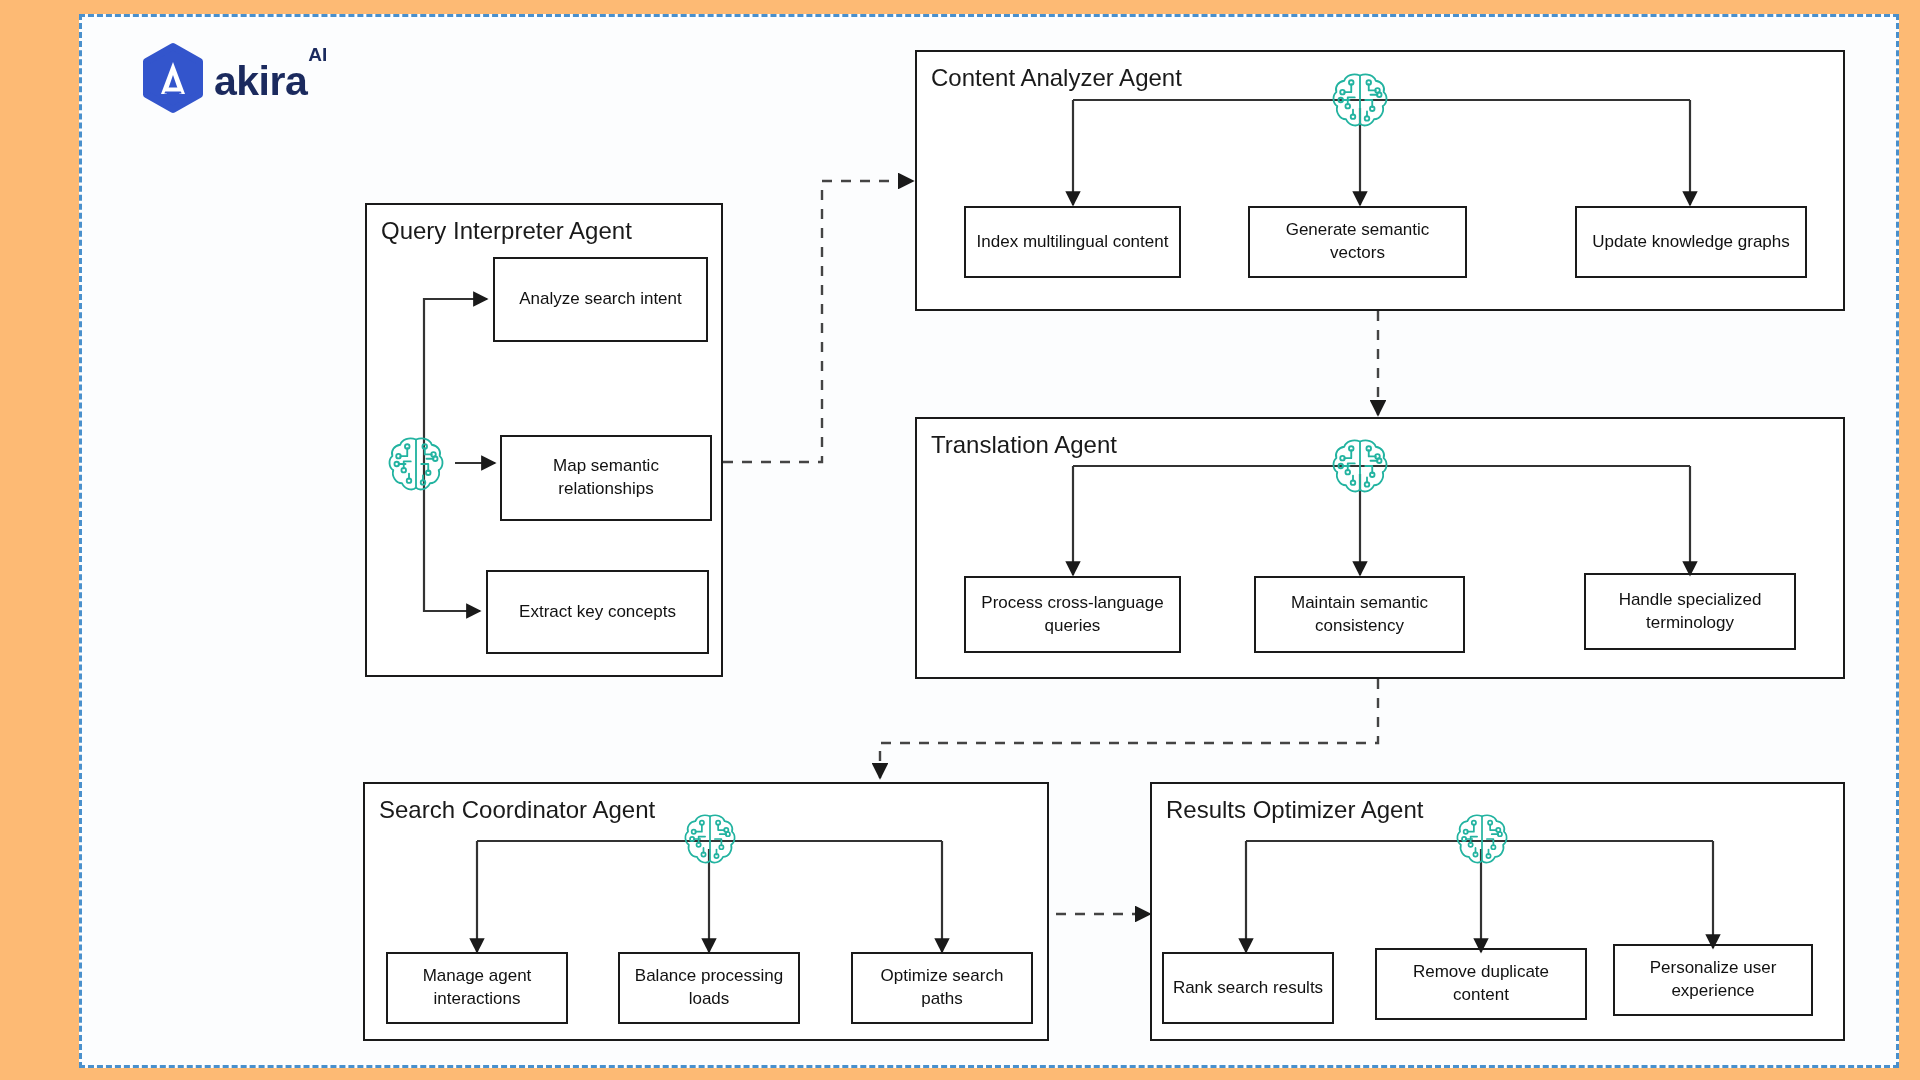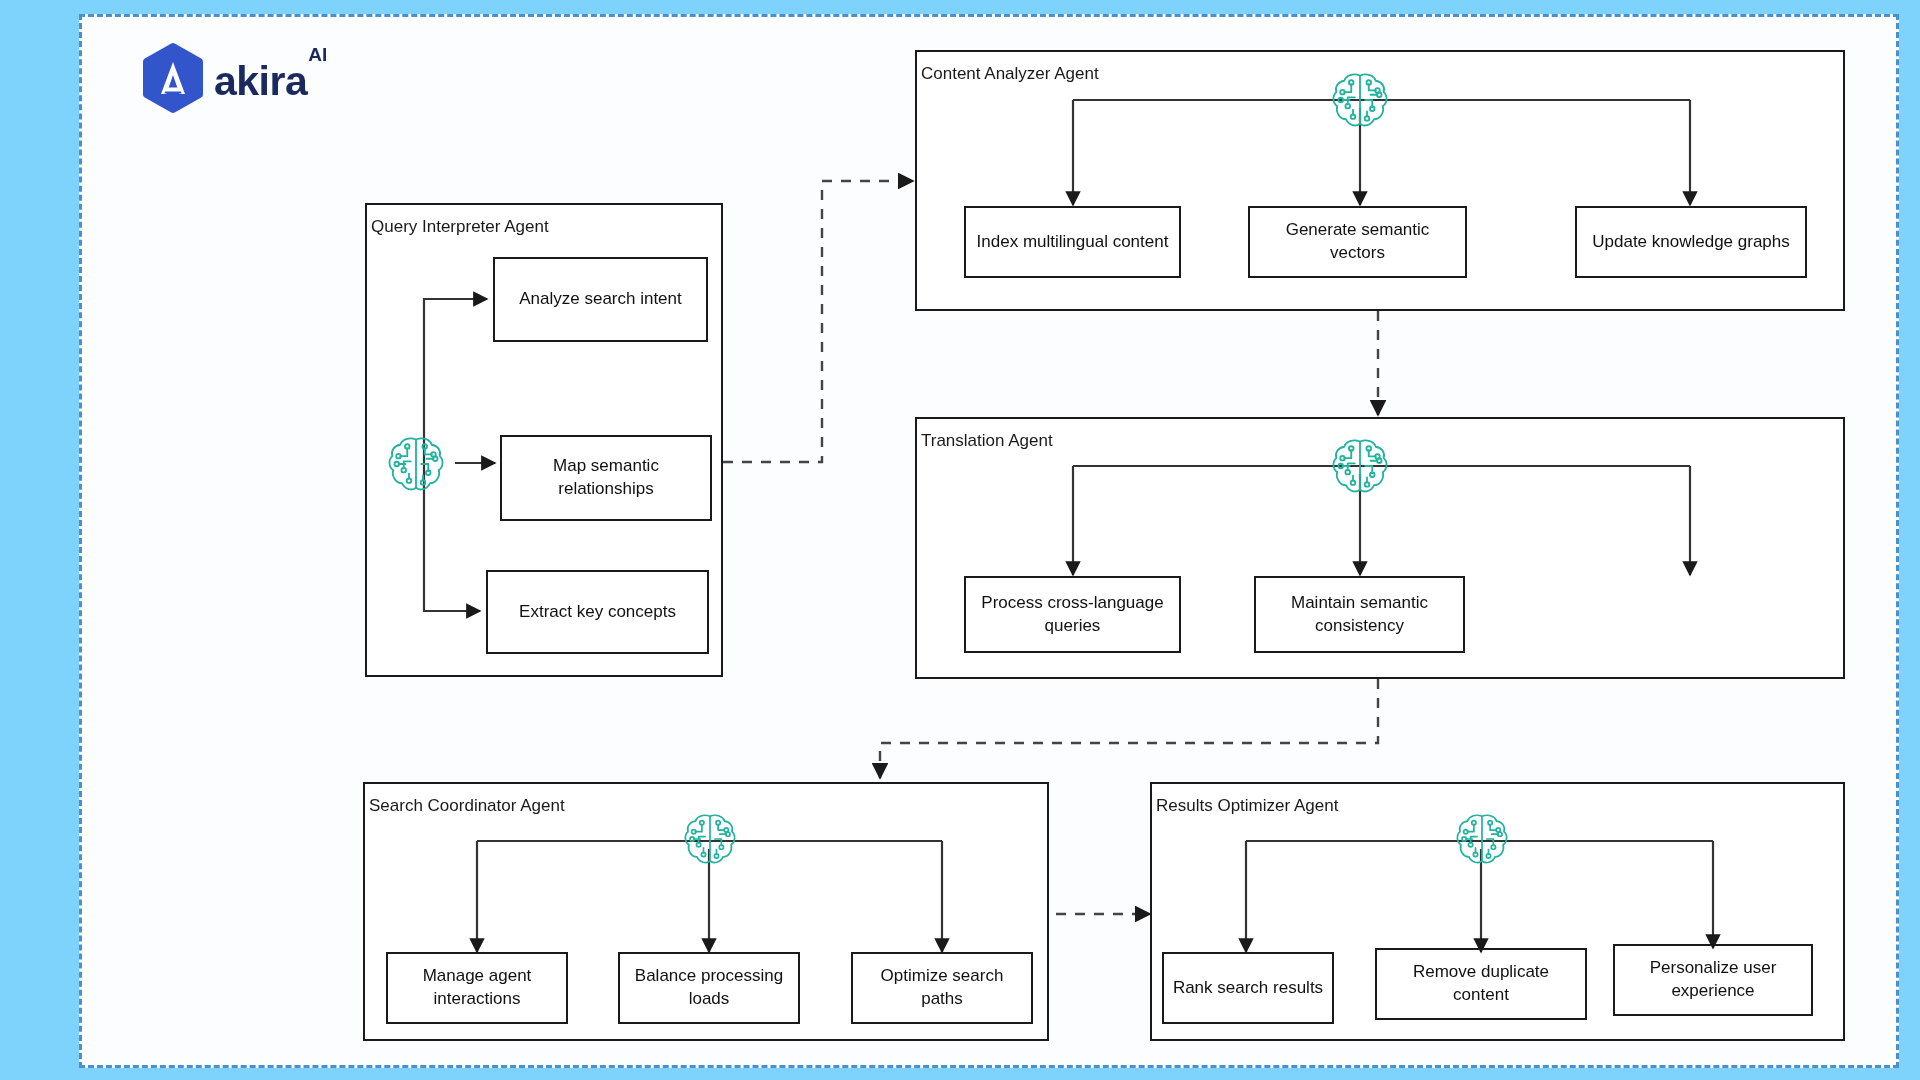--- a/index.html
+++ b/index.html
@@ -5,21 +5,21 @@
   * { box-sizing: border-box; margin: 0; padding: 0; }
   html, body {
     width: 1920px; height: 1080px;
     background: #eef4fb;
     font-family: "Liberation Sans", sans-serif;
     overflow: hidden;
   }
   #stage {
     position: relative;
     width: 1920px; height: 1080px;
-    background: #7dd3fc;
+    background: #fdba74;
   }
   #outer-frame {
     position: absolute;
     left: 79px; top: 14px;
     width: 1820px; height: 1054px;
     border: 3px dashed #4a90cc;
     background: #fcfdfe;
   }
   
   #logo {
@@ -39,22 +39,22 @@
     position: relative; top: -14px; left: 1px;
   }
   
   .agent-group {
     position: absolute;
     border: 2.5px solid #1a1a1a;
     background: #ffffff;
   }
   .agent-title {
     position: absolute;
-    left: 4px; top: 12px;
-    font-size: 17px;
+    left: 14px; top: 12px;
+    font-size: 24px;
     color: #1a1a1a;
     white-space: nowrap;
   }
   
   .task-box {
     position: absolute;
     border: 2.5px solid #1a1a1a;
     background: #ffffff;
     display: flex;
     align-items: center;
@@ -214,20 +214,21 @@
       <circle cx="40" cy="54" r="2.6"></circle>
       <circle cx="54" cy="27" r="2.6"></circle>
     </g>
   </svg>
 
   <div class="agent-group" style="left:915px; top:417px; width:930px; height:262px;">
     <span class="agent-title">Translation Agent</span>
   </div>
   <div class="task-box" style="left:964px; top:576px; width:217px; height:77px;">Process cross-language queries</div>
   <div class="task-box" style="left:1254px; top:576px; width:211px; height:77px;">Maintain semantic consistency</div>
+  <div class="task-box" style="left:1584px; top:573px; width:212px; height:77px;">Handle specialized terminology</div>
 
   <svg class="brain-icon" style="left:1332px; top:437px;" viewBox="0 0 64 66">
     <g fill="none" stroke="#22b3a0" stroke-width="2.1" stroke-linecap="round" stroke-linejoin="round">
       <path d="M32 5 C24 2 16 5 14 11 C7 12 3 18 5 24 C0 28 1 37 6 40 C4 47 9 55 16 55 C19 62 28 64 32 60"></path>
       <path d="M32 5 C40 2 48 5 50 11 C57 12 61 18 59 24 C64 28 63 37 58 40 C60 47 55 55 48 55 C45 62 36 64 32 60"></path>
       <path d="M32 6 L32 60"></path>
       <path d="M22 15 L22 24 L14 24"></path>
       <path d="M26 30 L18 30 L18 38"></path>
       <path d="M24 44 L24 50"></path>
       <path d="M42 15 L42 22 L50 22"></path>

